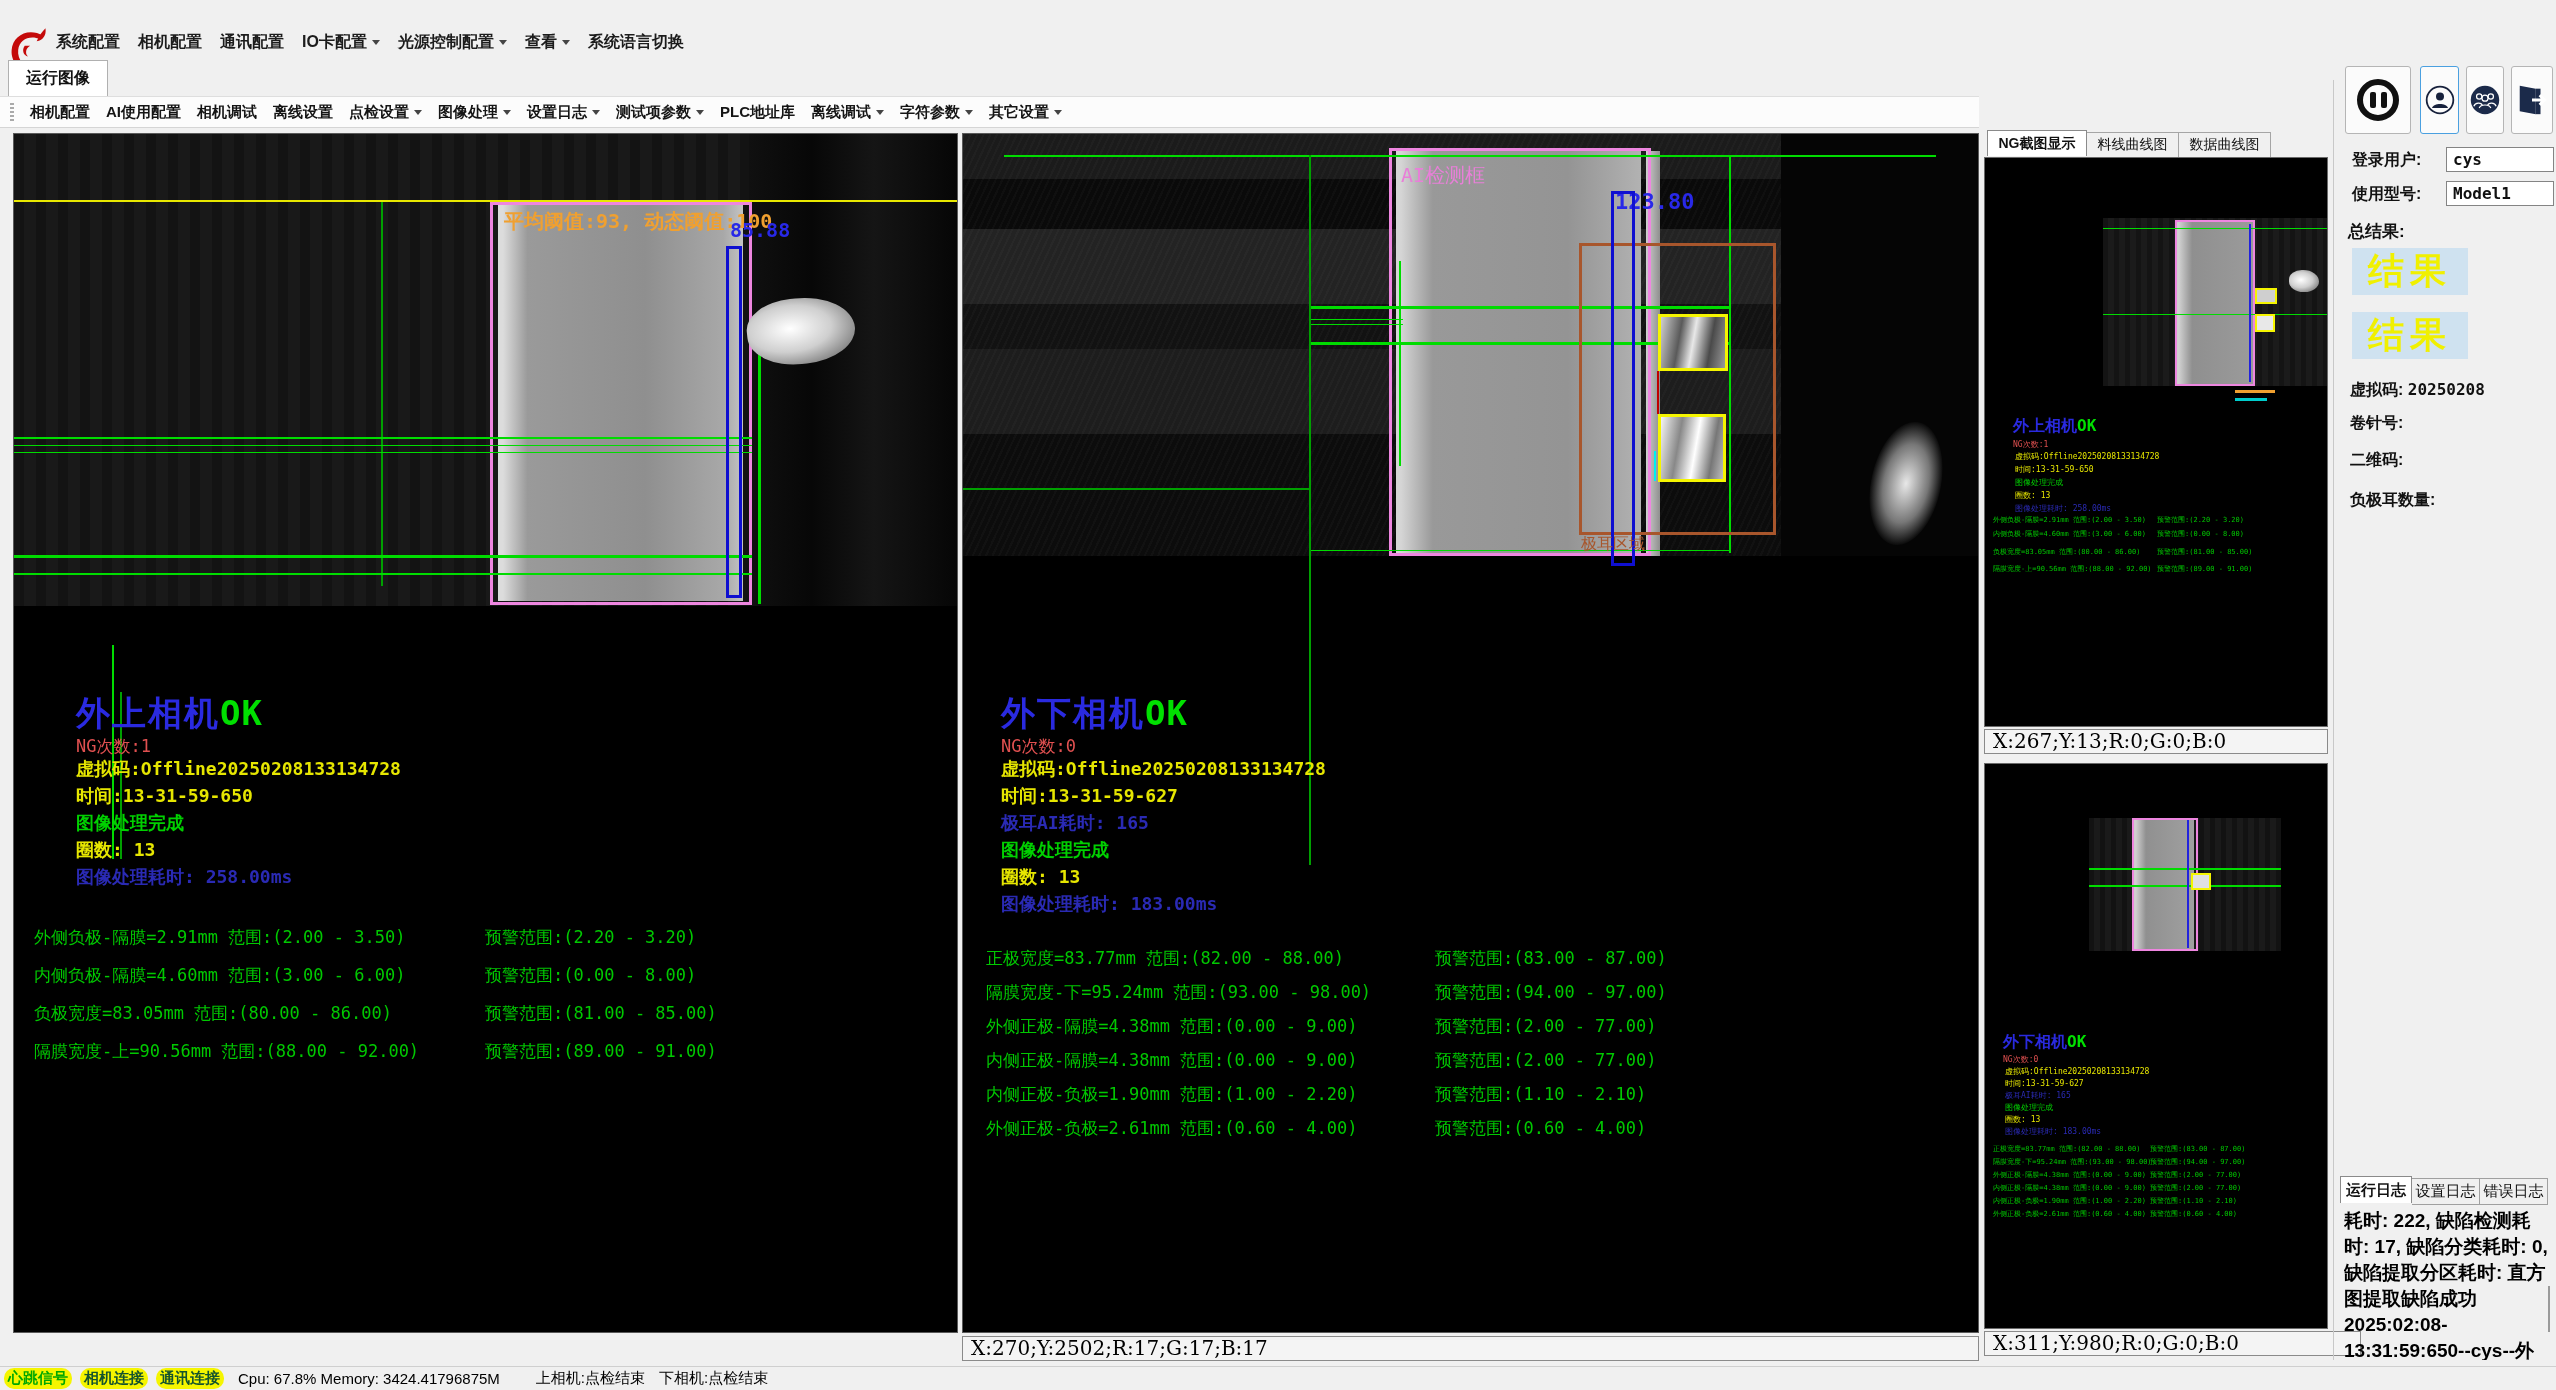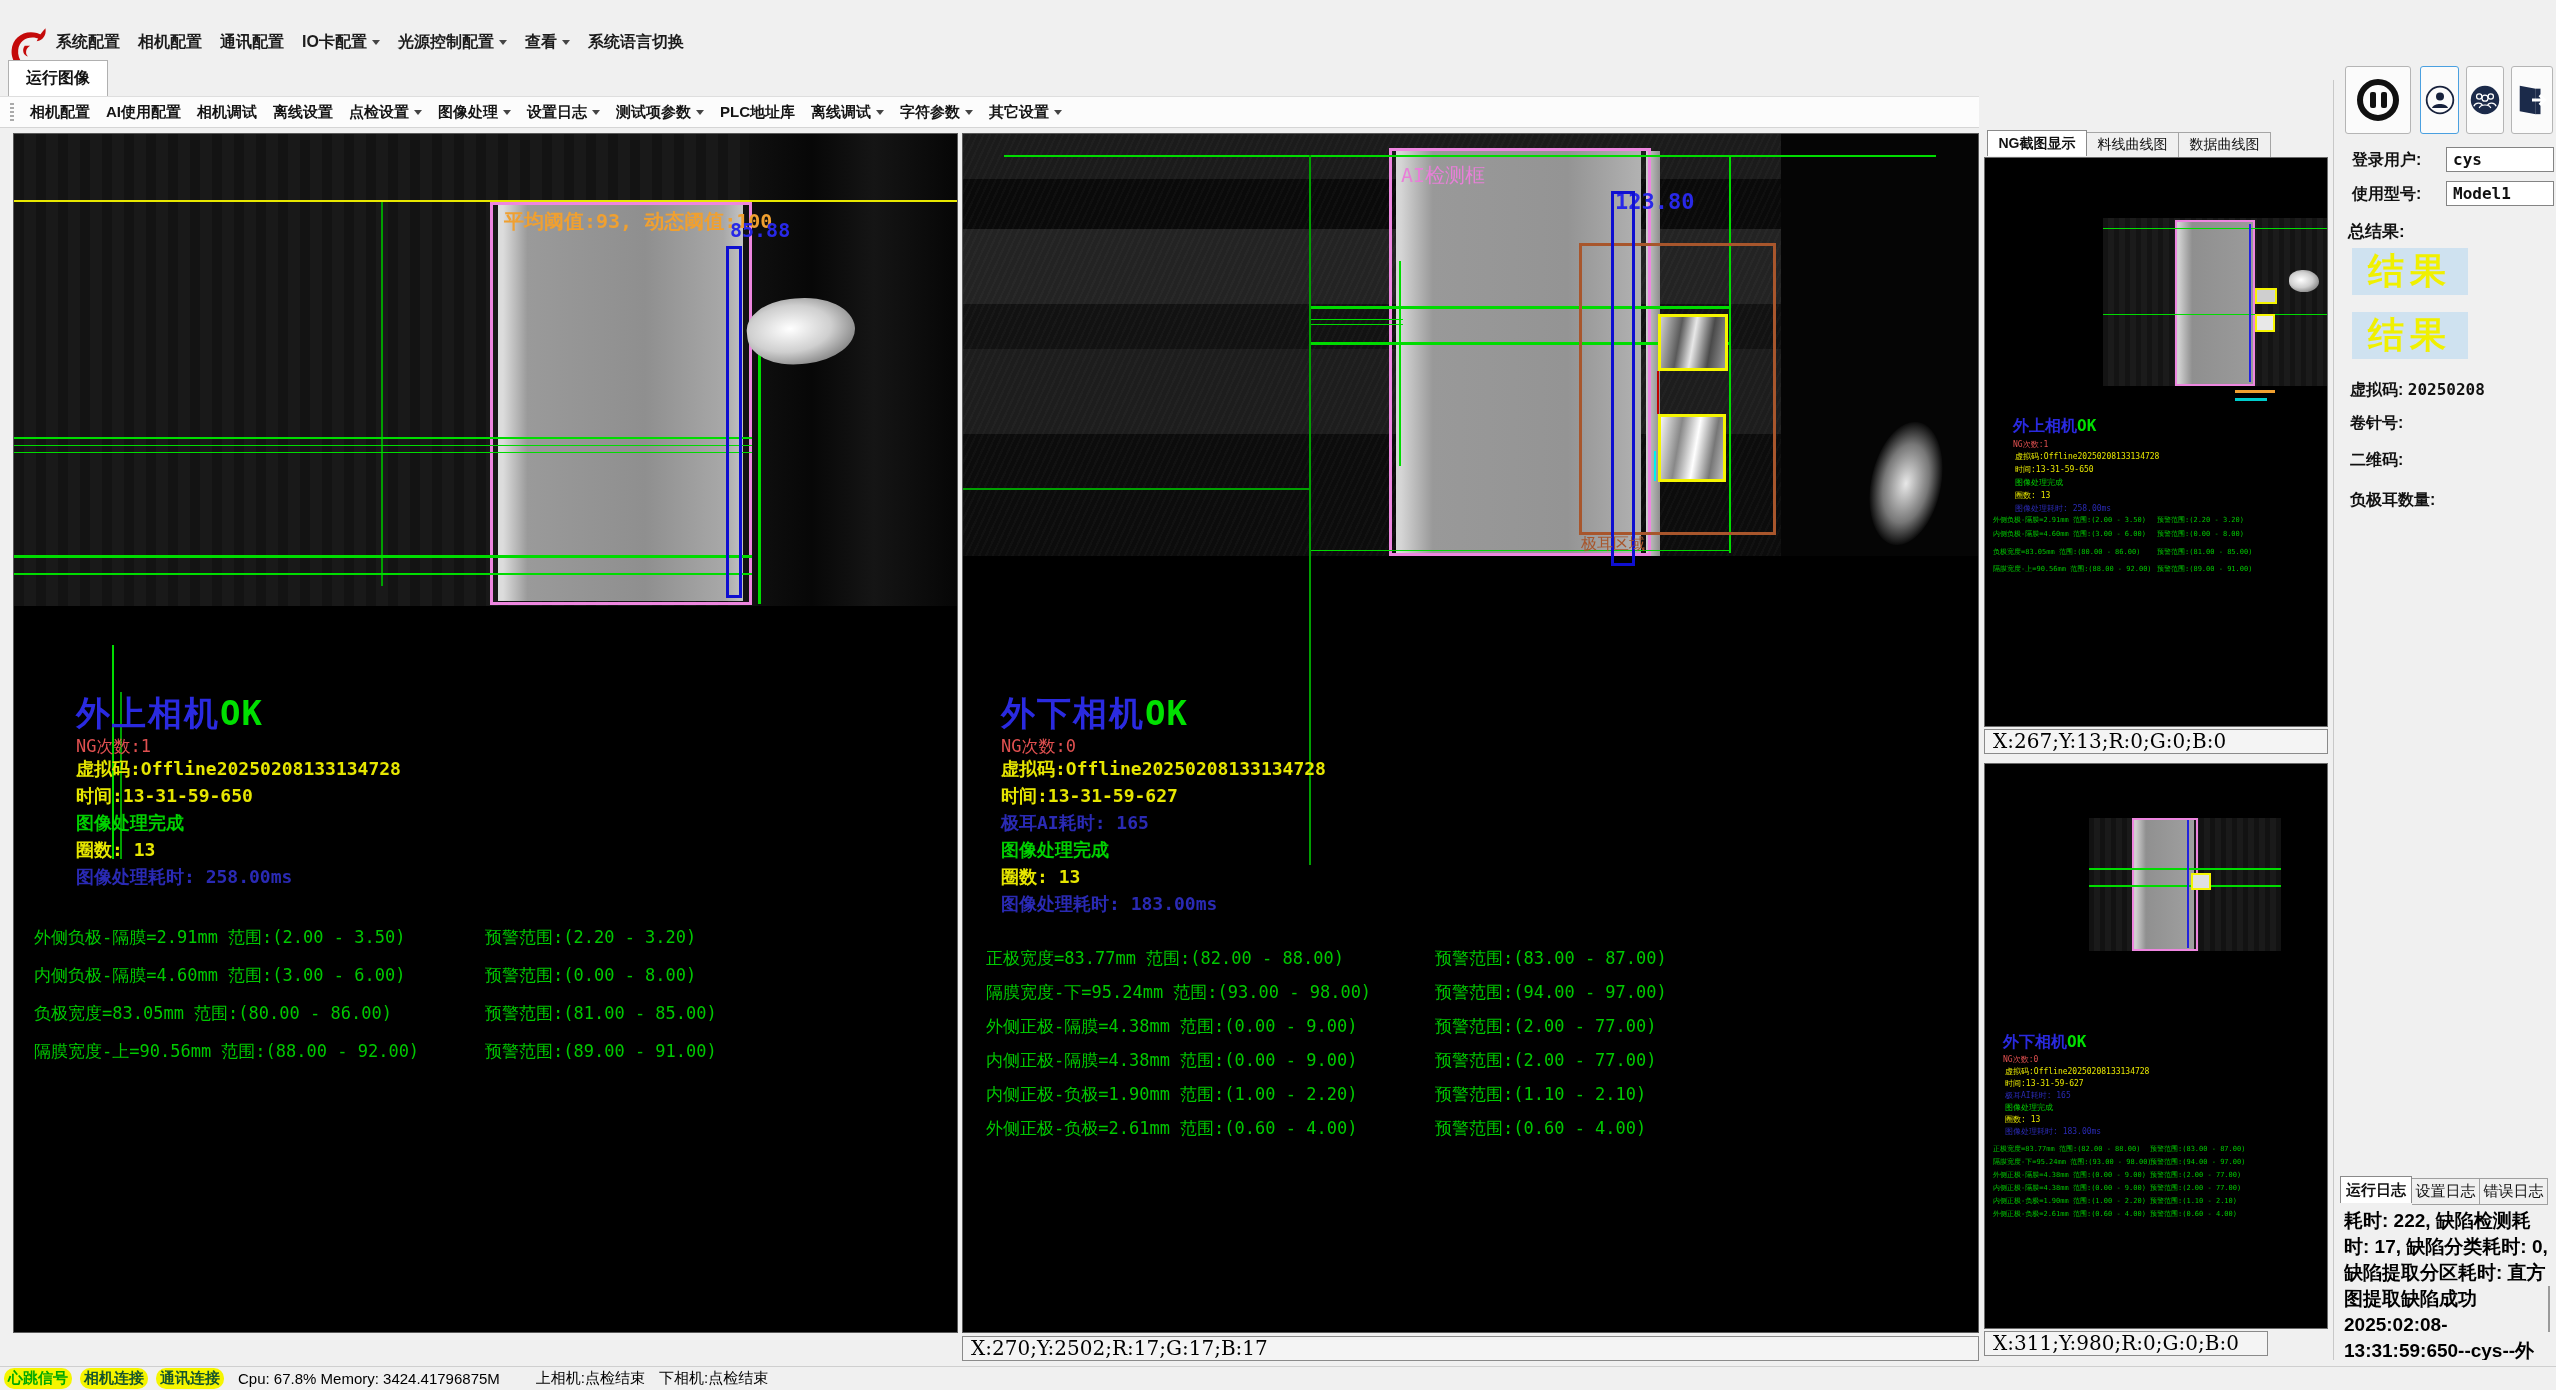--- a/index.html
+++ b/index.html
@@ -349,21 +349,21 @@
     <div class="tiny7" style="left:165px;top:393px;">预警范围:(94.00 - 97.00)</div>
     <div class="tiny7" style="left:8px;top:406px;">外侧正极-隔膜=4.38mm 范围:(0.00 - 9.00)</div>
     <div class="tiny7" style="left:165px;top:406px;">预警范围:(2.00 - 77.00)</div>
     <div class="tiny7" style="left:8px;top:419px;">内侧正极-隔膜=4.38mm 范围:(0.00 - 9.00)</div>
     <div class="tiny7" style="left:165px;top:419px;">预警范围:(2.00 - 77.00)</div>
     <div class="tiny7" style="left:8px;top:432px;">内侧正极-负极=1.90mm 范围:(1.00 - 2.20)</div>
     <div class="tiny7" style="left:165px;top:432px;">预警范围:(1.10 - 2.10)</div>
     <div class="tiny7" style="left:8px;top:445px;">外侧正极-负极=2.61mm 范围:(0.60 - 4.00)</div>
     <div class="tiny7" style="left:165px;top:445px;">预警范围:(0.60 - 4.00)</div>
   </div>
-  <div class="coordbar" style="left:1984px;top:1331px;width:284px;height:25px;">X:311;Y:980;R:0;G:0;B:0</div>
+  <div class="coordbar" style="left:1984px;top:1331px;width:377px;height:25px;">X:311;Y:980;R:0;G:0;B:0</div>
 
   <div class="abs" style="left:2333px;top:80px;width:1px;height:1280px;background:#c8c8c8;"></div>
 
   <div class="ctrl-btn" style="left:2345px;top:66px;width:66px;height:68px;">
     <div class="pause-circle">
         <div class="pause-bar"></div>
         <div class="pause-bar"></div>
       </div>
   </div>
   <div class="ctrl-btn sel" style="left:2420px;top:66px;width:39px;height:68px;">

